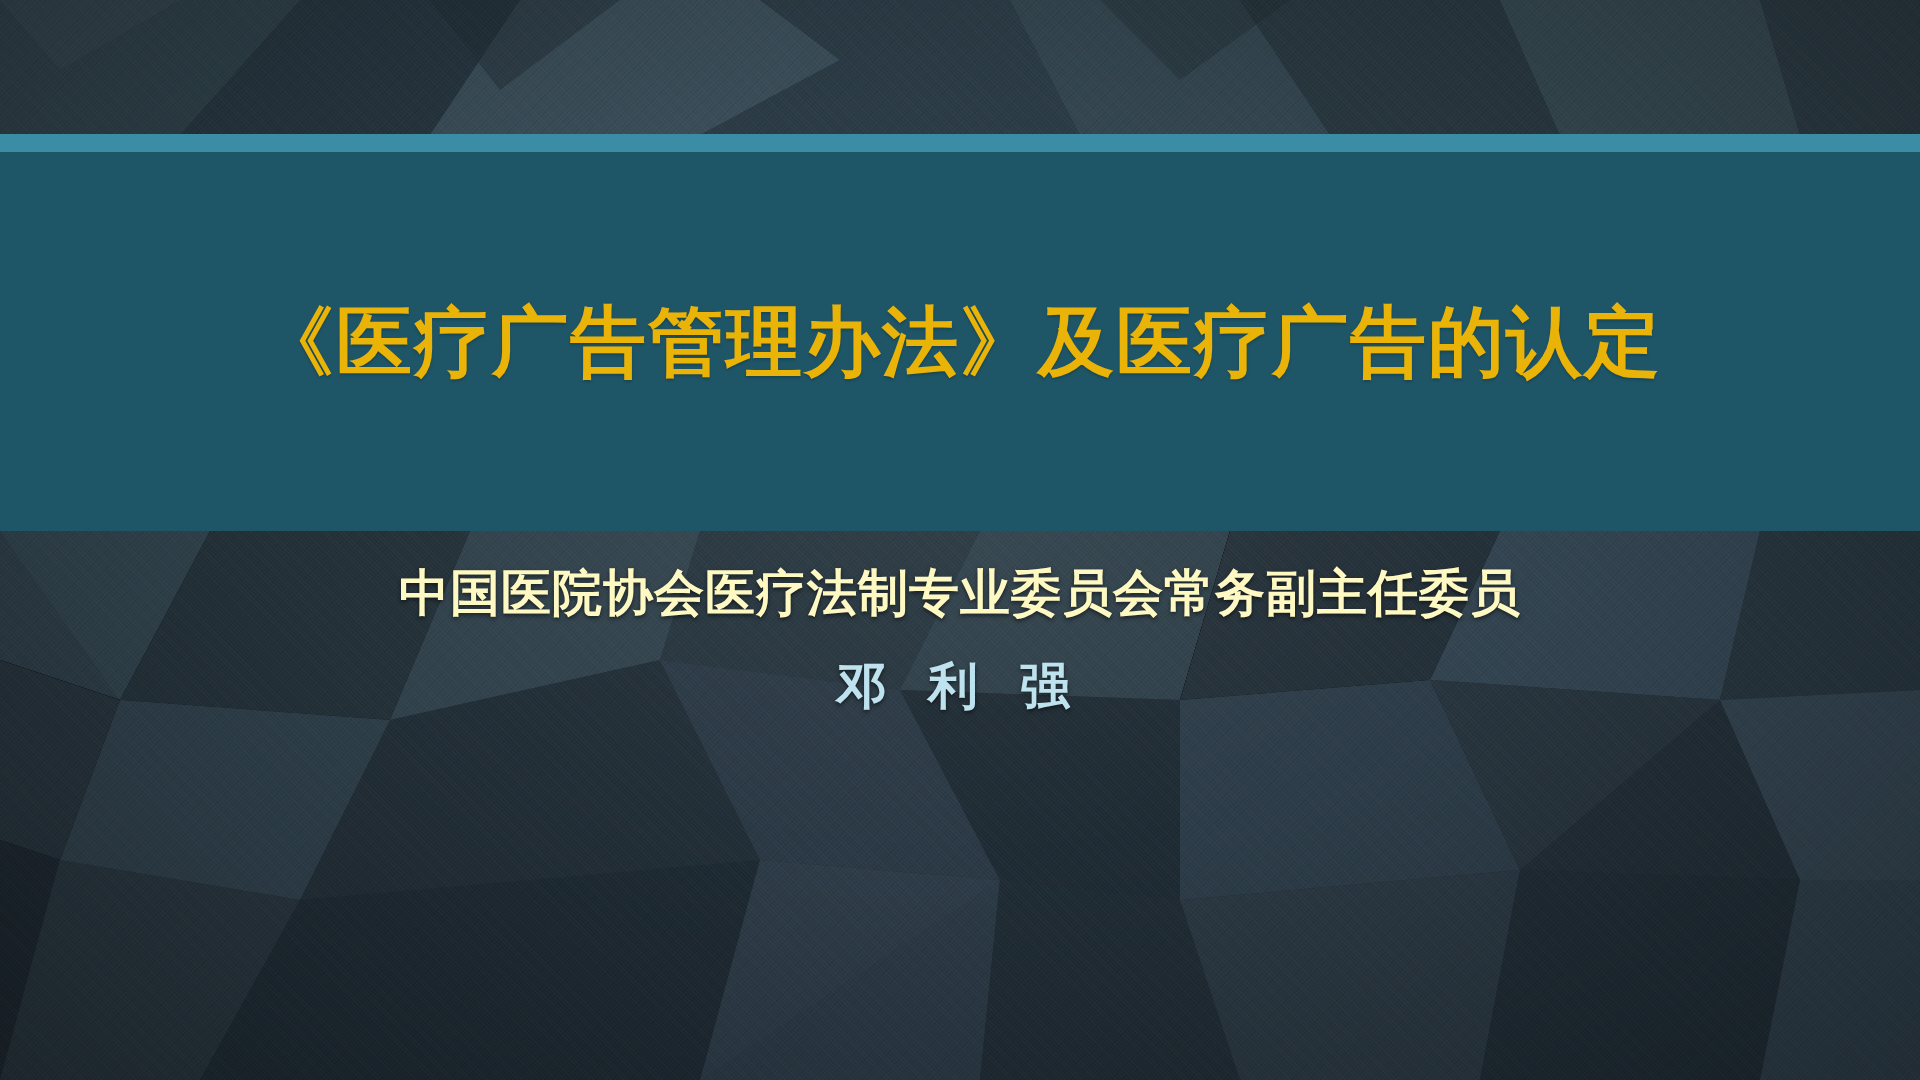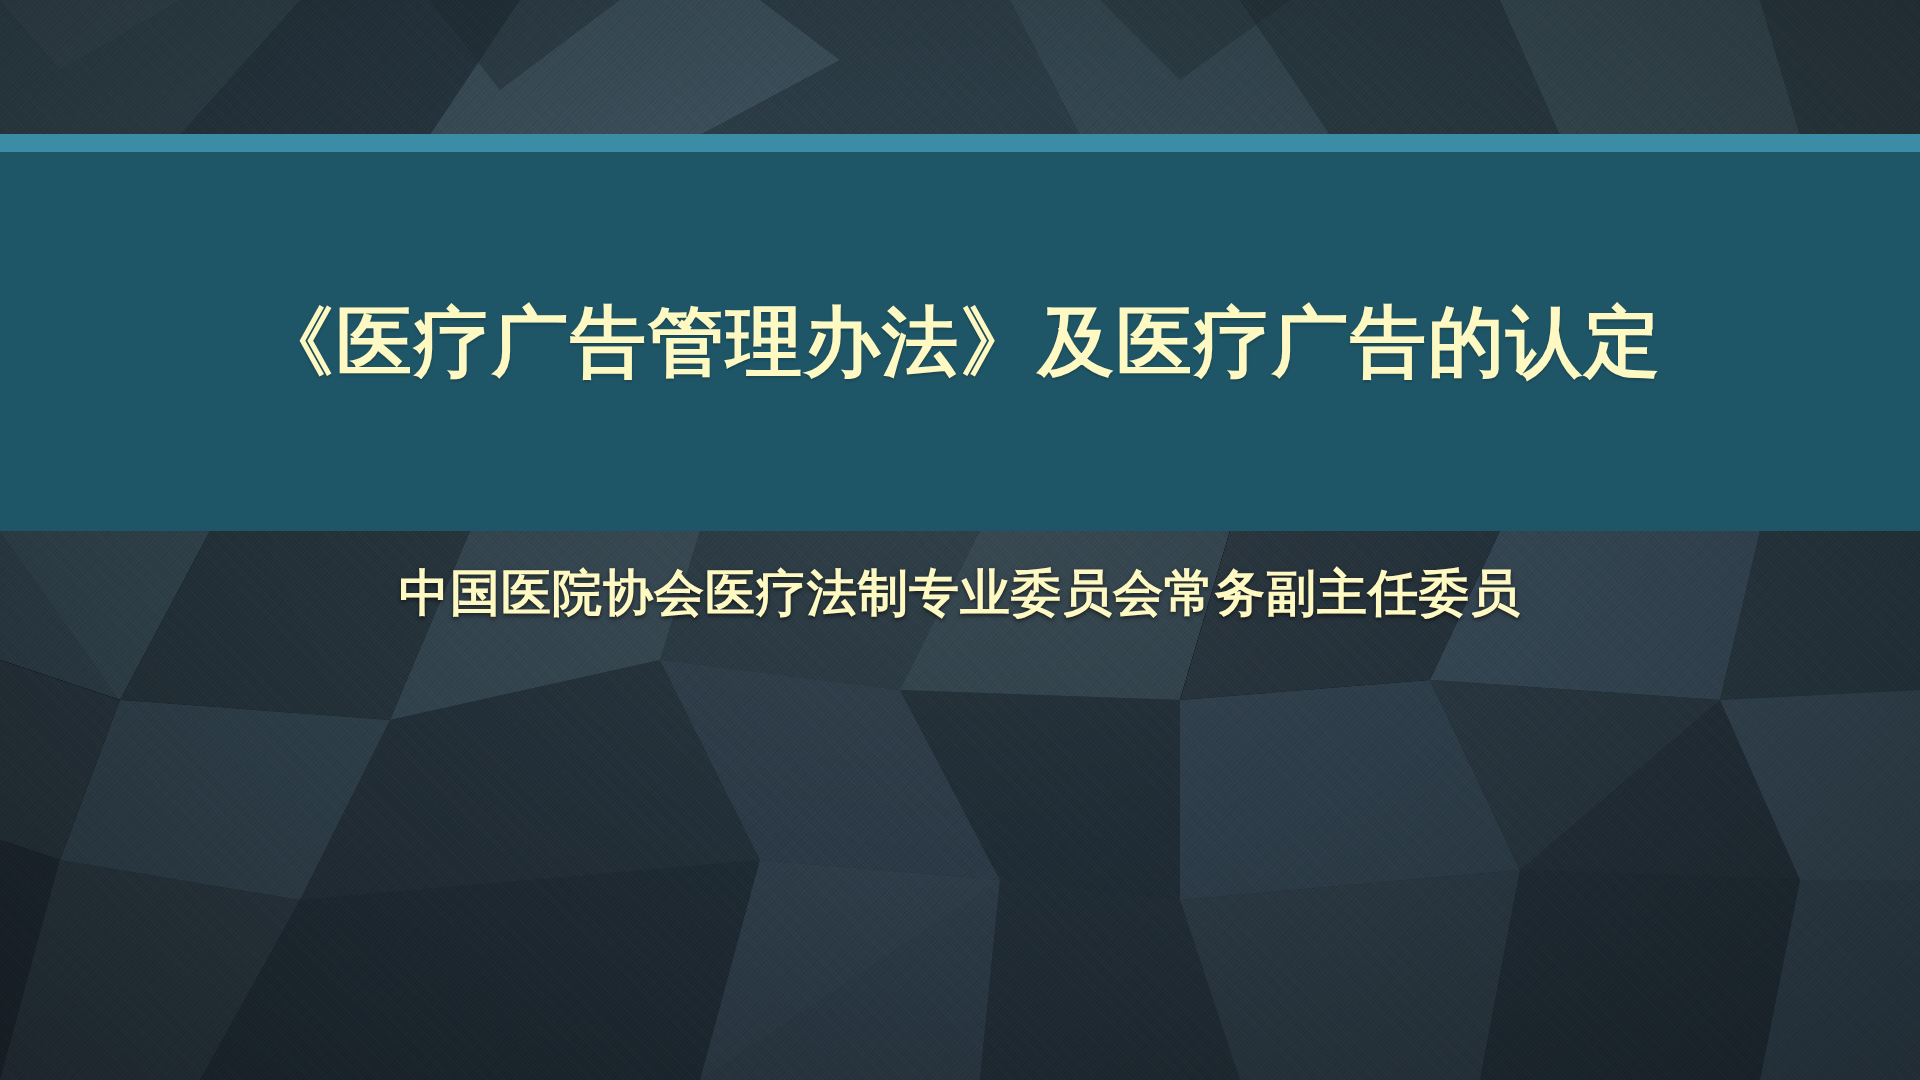--- a/index.html
+++ b/index.html
@@ -80,21 +80,21 @@
     background: #1f5667;
     display: flex;
     align-items: center;
     justify-content: center;
   }
   .title-panel-inner {
     width: 100%;
     text-align: center;
   }
   .slide-title {
-    color: #fef9c3;
+    color: #eab308;
     font-size: 76px;
     font-weight: bold;
     letter-spacing: 2px;
     line-height: 1.2;
     margin: 0;
     text-shadow: 0 2px 3px rgba(0,0,0,0.20);
     white-space: nowrap;
   }
 
   
@@ -193,15 +193,16 @@
   <div class="accent-bar"></div>
 
   <div class="title-panel">
     <div class="title-panel-inner">
       <h1 class="slide-title">《医疗广告管理办法》及医疗广告的认定</h1>
     </div>
   </div>
 
   <div class="presenter-block">
     <div class="presenter-affiliation">中国医院协会医疗法制专业委员会常务副主任委员</div>
+    <div class="presenter-name">邓 利 强</div>
   </div>
 
 </div>
 
 </body></html>

